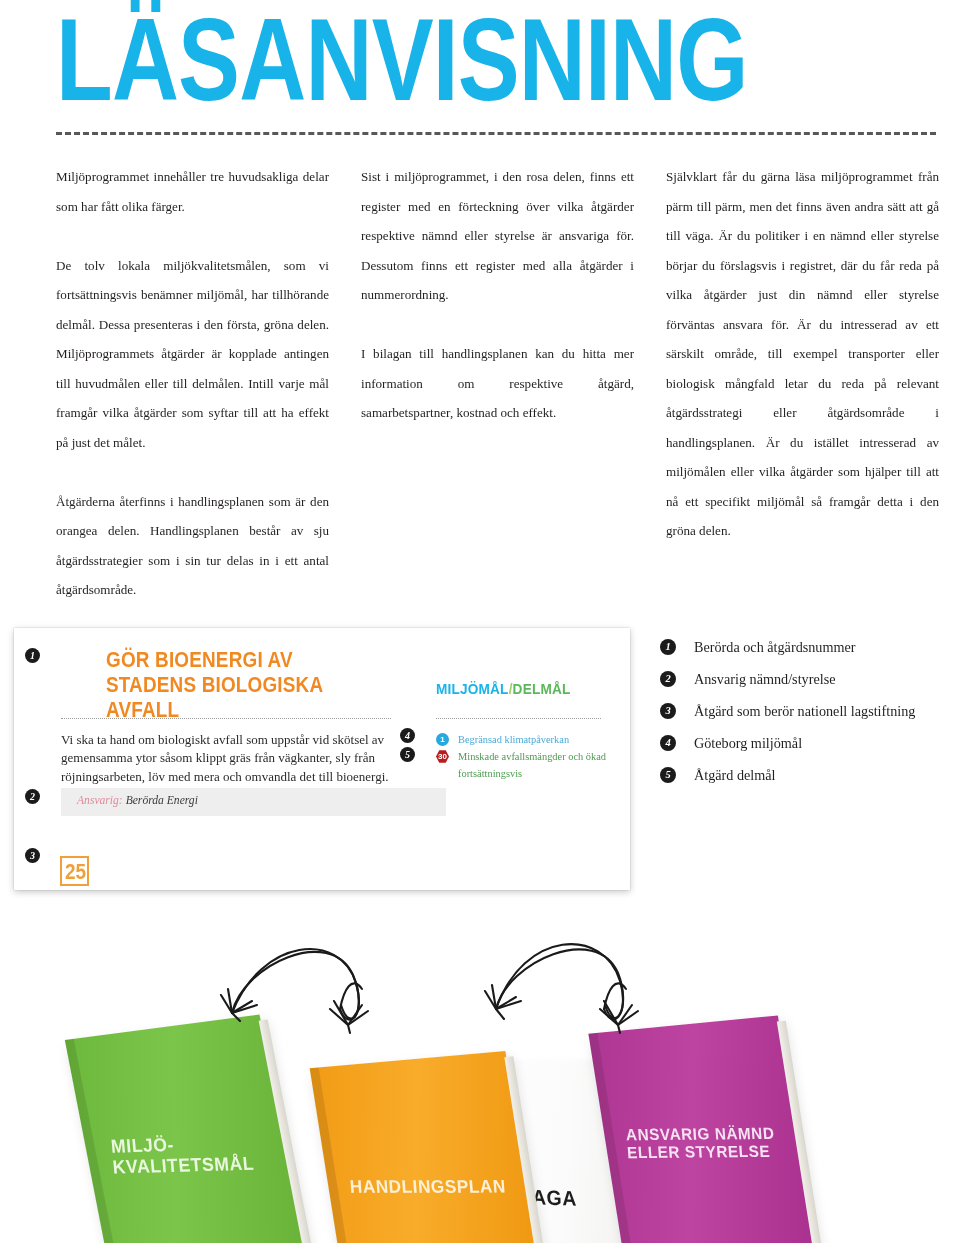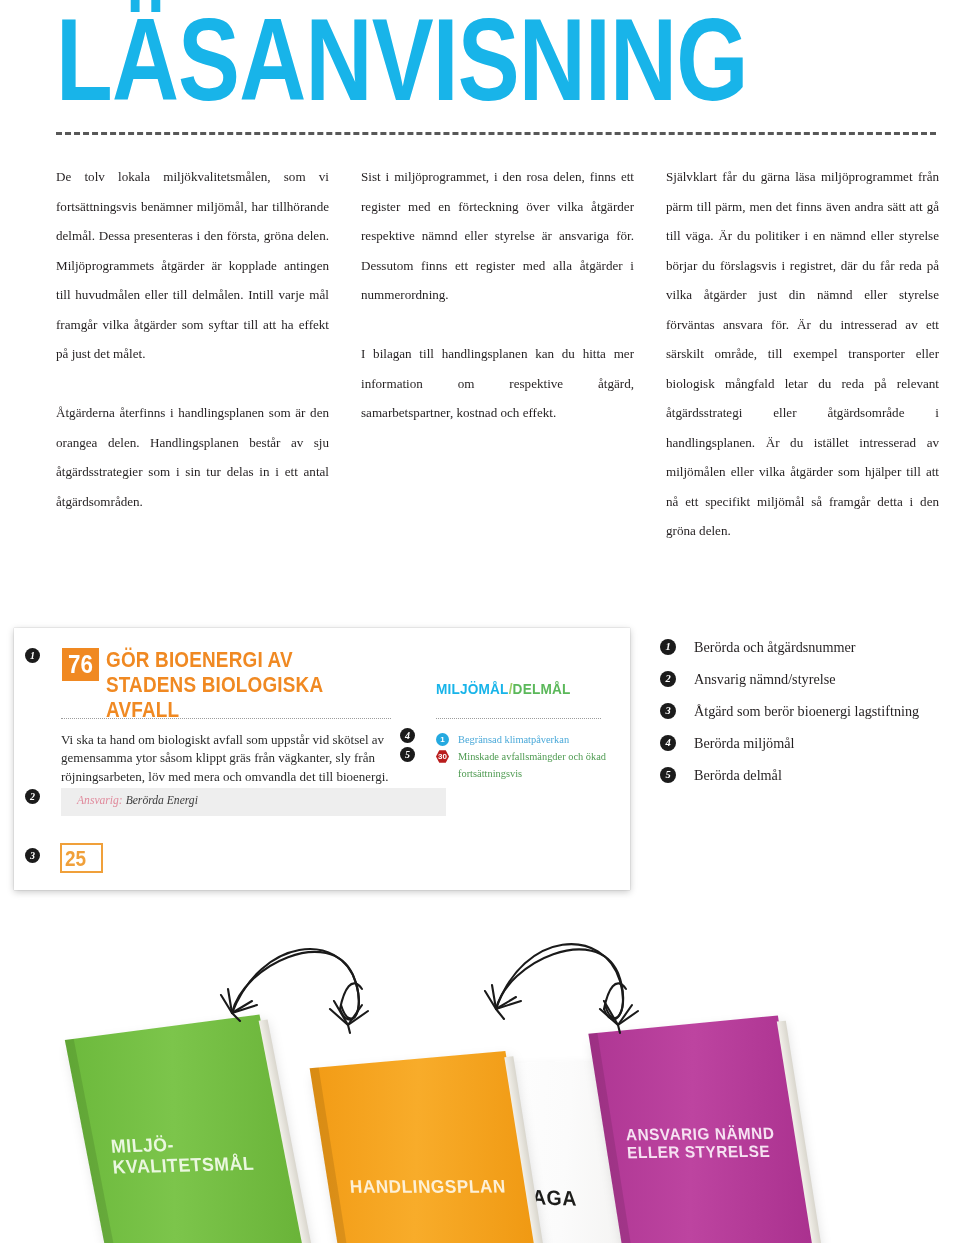--- a/index.html
+++ b/index.html
@@ -149,22 +149,22 @@
     white-space: nowrap;
   }
   .ansvarig-label {
     color: #e08a9c;
     font-style: italic;
   }
 
   .box-25 {
     position: absolute;
     left: 46px;
-    top: 215px;
-    width: 43px;
+    top: 228px;
+    width: 29px;
     height: 30px;
     border: 2px solid #f0a03a;
     box-sizing: border-box;
   }
   .box-25 span {
     position: absolute;
     left: 3px;
     top: 1px;
     font-family: "Liberation Sans Narrow", "Liberation Sans", sans-serif;
     font-weight: 700;
@@ -379,40 +379,38 @@
 </style>
 </head>
 <body>
 
 <div class="page-title">LÄSANVISNING</div>
 <div class="title-rule"></div>
 
 <div class="columns">
 
   <div class="col">
+    <p>Miljöprogrammet innehåller tre huvudsakliga delar som har fått olika färger.</p>
     <p>De tolv lokala miljökvalitetsmålen, som vi fortsättningsvis benämner miljömål, har tillhörande delmål. Dessa presenteras i den första, gröna delen. Miljöprogrammets åtgärder är kopplade antingen till huvudmålen eller till delmålen. Intill varje mål framgår vilka åtgärder som syftar till att ha effekt på just det målet.</p>
-    <p>Åtgärderna återfinns i handlingsplanen som är den orangea delen. Handlingsplanen består av sju åtgärdsstrategier som i sin tur delas in i ett antal åtgärdsområden.</p>
+    <p>Åtgärderna återfinns i handlingsplanen som är den orangea delen. Handlingsplanen består av sju åtgärdsstrategier som i sin tur delas in i ett antal åtgärdsområde.</p>
   </div>
 
   <div class="col">
     <p>Sist i miljöprogrammet, i den rosa delen, finns ett register med en förteckning över vilka åtgärder respektive nämnd eller styrelse är ansvariga för. Dessutom finns ett register med alla åtgärder i nummerordning.</p>
     <p>I bilagan till handlingsplanen kan du hitta mer information om respektive åtgärd, samarbetspartner, kostnad och effekt.</p>
   </div>
 
   <div class="col">
     <p>Självklart får du gärna läsa miljöprogrammet från pärm till pärm, men det finns även andra sätt att gå till väga. Är du politiker i en nämnd eller styrelse börjar du förslagsvis i registret, där du får reda på vilka åtgärder just din nämnd eller styrelse förväntas ansvara för. Är du intresserad av ett särskilt område, till exempel transporter eller biologisk mångfald letar du reda på relevant åtgärdsstrategi eller åtgärdsområde i handlingsplanen. Är du istället intresserad av miljömålen eller vilka åtgärder som hjälper till att nå ett specifikt miljömål så framgår detta i den gröna delen.</p>
   </div>
 
 </div>
 
 <div class="example-card">
 
-  <div class="card-head">
-    <span class="num-chip">76</span>
-  </div>
   <div class="card-title">GÖR BIOENERGI AV STADENS BIOLOGISKA AVFALL</div>
 
   <div class="dot-rule left"></div>
   <div class="dot-rule right"></div>
 
   <div class="card-body">Vi ska ta hand om biologiskt avfall som uppstår vid skötsel av gemensamma ytor såsom klippt gräs från vägkanter, sly från röjningsarbeten, löv med mera och omvandla det till bioenergi.</div>
 
   <div class="ansvarig-bar">
     <div class="ansvarig-text">
       <span class="ansvarig-label">Ansvarig:</span>
@@ -451,29 +449,29 @@
   <div class="legend-row">
     <span class="callout-inline">1</span>
     <span>Berörda och åtgärdsnummer</span>
   </div>
   <div class="legend-row">
     <span class="callout-inline">2</span>
     <span>Ansvarig nämnd/styrelse</span>
   </div>
   <div class="legend-row">
     <span class="callout-inline">3</span>
-    <span>Åtgärd som berör bioenergi lagstiftning</span>
+    <span>Åtgärd som berör nationell lagstiftning</span>
   </div>
   <div class="legend-row">
     <span class="callout-inline">4</span>
-    <span>Berörda miljömål</span>
+    <span>Göteborg miljömål</span>
   </div>
   <div class="legend-row">
     <span class="callout-inline">5</span>
-    <span>Berörda delmål</span>
+    <span>Åtgärd delmål</span>
   </div>
 </div>
 
 <div class="photo">
 
   <div class="book" id="book-green">
     <div class="spine"></div>
     <div class="pages"></div>
     <div class="book-label">
       <div>MILJÖ-</div>

